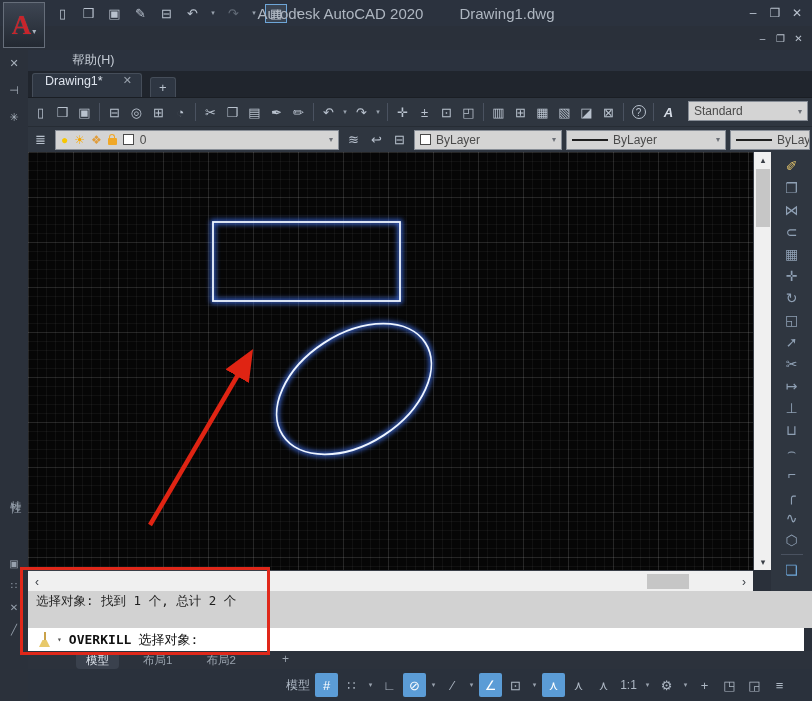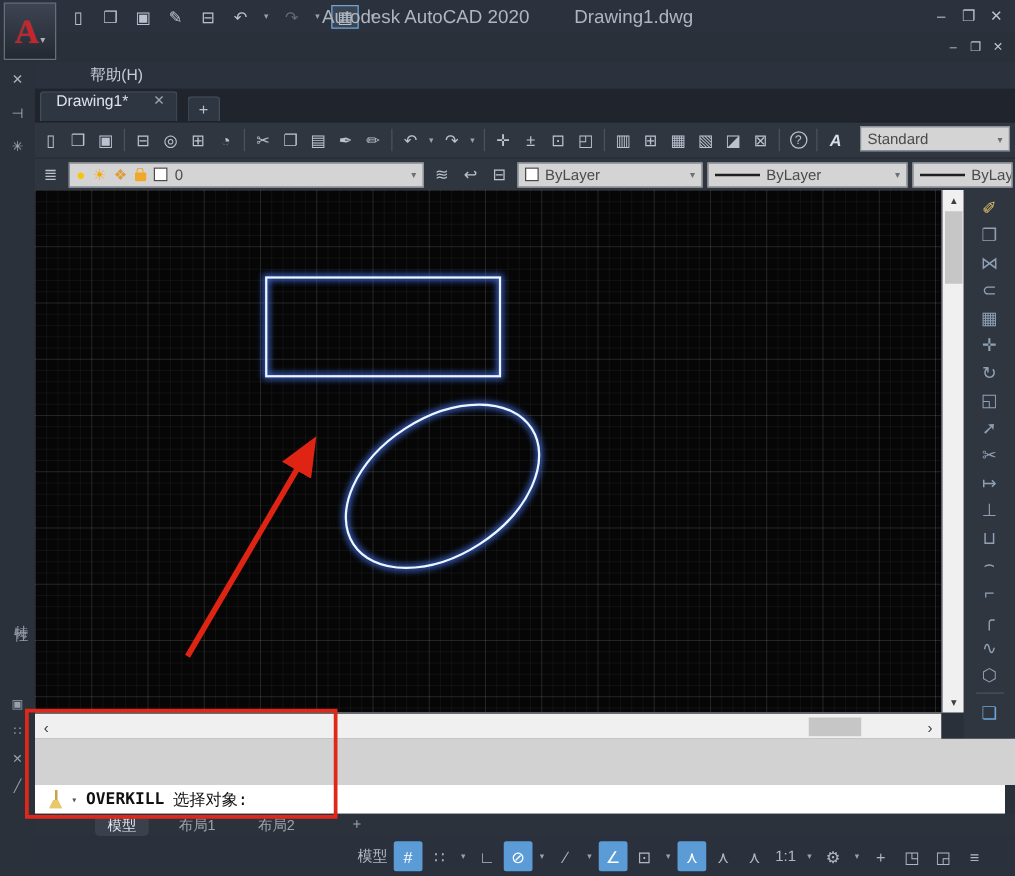--- a/index.html
+++ b/index.html
@@ -595,20 +595,21 @@
 
   <div class="hscroll" data-name="horizontal-scrollbar">
     <span class="arr" style="left:0;" data-name="scroll-left-icon">‹</span>
     <span class="thumb" data-name="horizontal-scroll-thumb"></span>
     <span class="arr" style="right:0;" data-name="scroll-right-icon">›</span>
   </div>
 
   <div class="cmdhistory" data-name="command-history">
 
 
+      <div data-name="command-history-line">选择对象: 找到 1 个, 总计 2 个</div>
     </div>
 
   <div class="cmdline" data-name="command-line">
     <span class="broom" data-name="overkill-broom-icon"></span>
     <span class="caret" data-name="chevron-down-icon">▾</span>
     <span class="prompt-cmd" data-name="command-name">OVERKILL</span>
     <span data-name="command-prompt">选择对象:</span>
   </div>
 
   <div class="layouttabs" data-name="layout-tab-bar">

